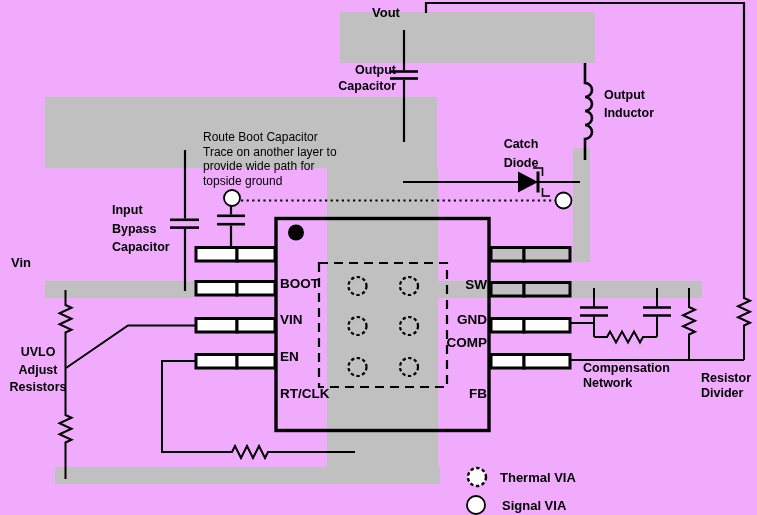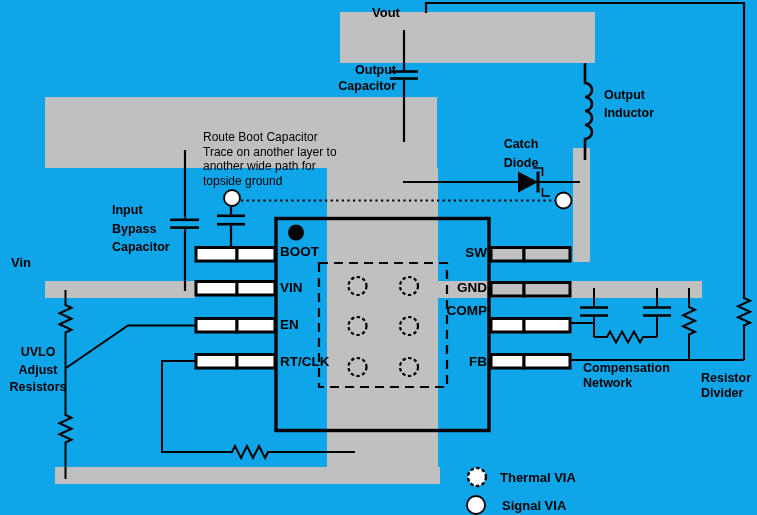--- a/index.html
+++ b/index.html
@@ -1,27 +1,27 @@
 <!DOCTYPE html>
 <html style="--copper: #c0c0c0;"><head>
 <meta charset="utf-8">
 <style>
   html,body{margin:0;padding:0;background:#fff;}
   .stage{
-    position:relative;width:757px;height:515px;background:#0ea5e9;overflow:hidden;
+    position:relative;width:757px;height:515px;background:#f0abfc;overflow:hidden;
     font-family:"Liberation Sans",sans-serif;color:#000;
   }
   .copper{position:absolute;background:var(--copper,#c0c0c0);}
   svg.wires{position:absolute;left:0;top:0;z-index:2;}
   .lbl{position:absolute;z-index:3;font-weight:bold;font-size:12.5px;line-height:16.5px;white-space:nowrap;}
   .lbl.small-lh{line-height:14.8px;}
   .lbl.note{font-weight:normal;font-size:12px;line-height:14.6px;}
   .lbl.right{text-align:right;}
   .lbl.center{text-align:center;}
-  .pin{position:absolute;z-index:3;font-weight:bold;font-size:13.5px;line-height:14px;white-space:nowrap;}
+  .pin{position:absolute;z-index:3;font-weight:bold;font-size:13.5px;line-height:14px;white-space:nowrap;margin-top:32px;}
   .pin.r{text-align:right;}
 </style>
 </head>
 <body>
 
 <div class="stage">
 
   <div class="copper" style="left:340px;top:12px;width:255px;height:51px;"></div>
   <div class="copper" style="left:45px;top:97px;width:392px;height:71px;"></div>
   <div class="copper" style="left:327px;top:168px;width:111px;height:316px;"></div>
@@ -138,21 +138,21 @@
 
   <div class="lbl right" style="left:321px;top:63px;width:75px;line-height:15.8px;">
     <div>Output</div>
     <div>Capacitor</div>
   </div>
 
 
   <div class="lbl note" style="left:203px;top:130px;">
     <div>Route Boot Capacitor</div>
     <div>Trace on another layer to</div>
-    <div>another wide path for</div>
+    <div>provide wide path for</div>
     <div>topside ground</div>
   </div>
 
   <div class="lbl" style="left:604px;top:87px;line-height:17.5px;">
     <div>Output</div>
     <div>Inductor</div>
   </div>
 
   <div class="lbl center" style="left:486px;top:135px;width:70px;line-height:18.5px;">
     <div>Catch</div>

